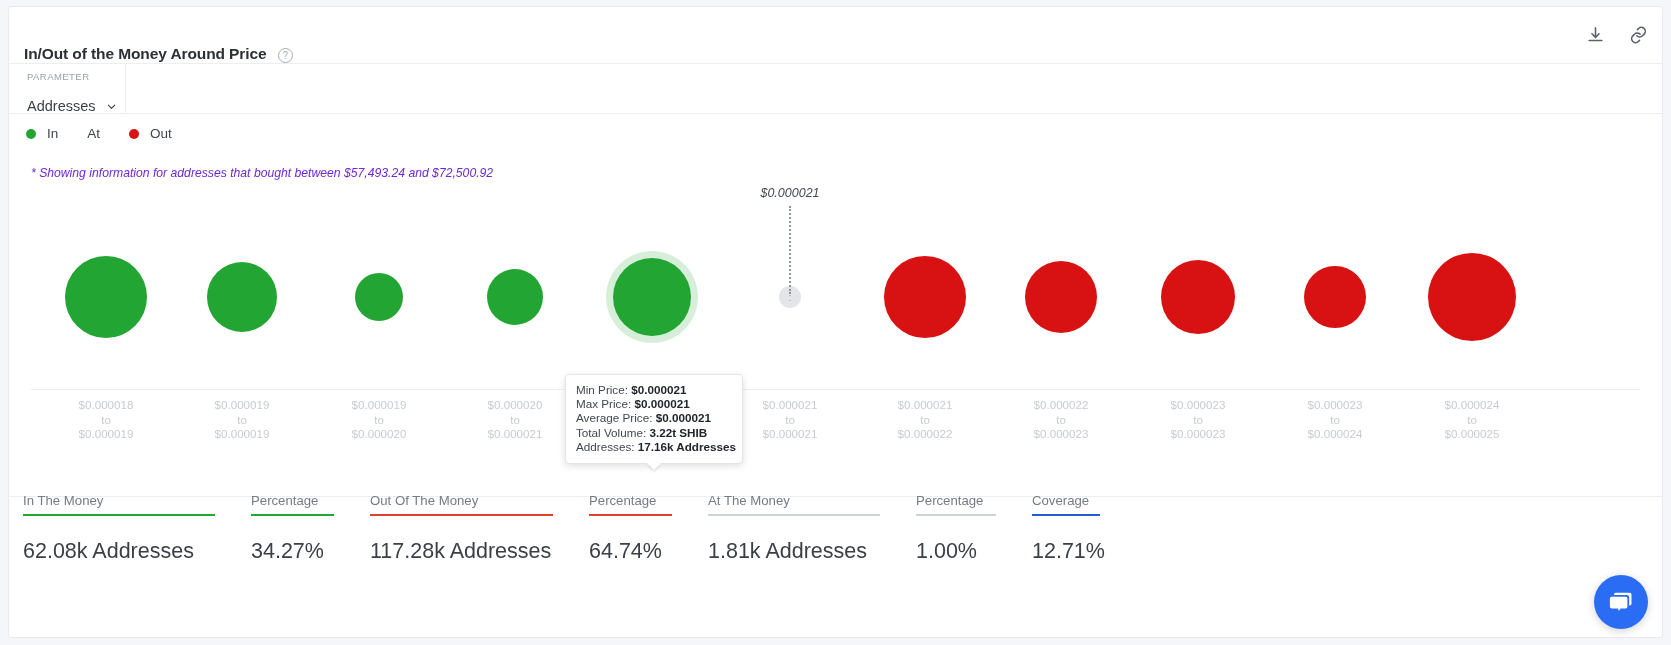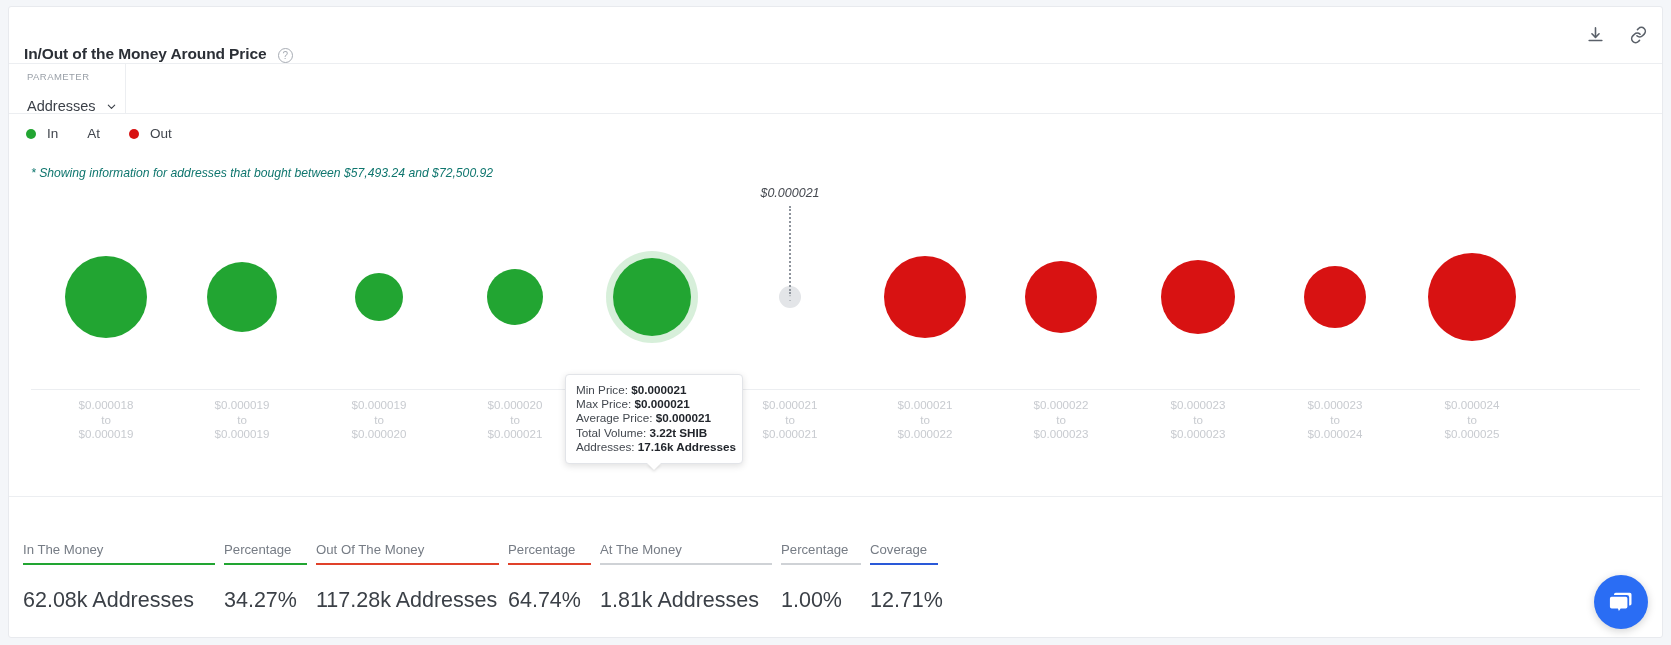--- a/index.html
+++ b/index.html
@@ -89,21 +89,21 @@
     font-size: 13.5px; color: #40454d;
     cursor: pointer;
   }
   .legend-dot { width: 10px; height: 10px; border-radius: 50%; display:block; }
 
   
   .note {
     margin: 13px 0 0 22px;
     font-size: 12.2px;
     font-style: italic;
-    color: #0f766e;
+    color: #6d28d9;
   }
 
   
   .plot {
     position: relative;
     margin-top: 6px;
     height: 261px;
   }
   .axis-line {
     position: absolute;
@@ -195,23 +195,24 @@
   }
 
   
   .stats-sep {
     position: absolute;
     left: 0; right: 0; top: 489px;
     height: 1px; background: #eceef1;
   }
   .stats {
     position: absolute;
-    left: 14px; top: 535px;
+    left: 14px; top: 486px;
     display: flex;
     align-items: flex-start;
+    gap: 27px;
   }
   .stat { margin-right: 9px; }
   .stat-label {
     font-size: 13.2px;
     color: #767c85;
     padding-bottom: 6px;
   }
   .stat-rule { height: 2px; width: 100%; }
   .stat-value {
     margin-top: 23px;

